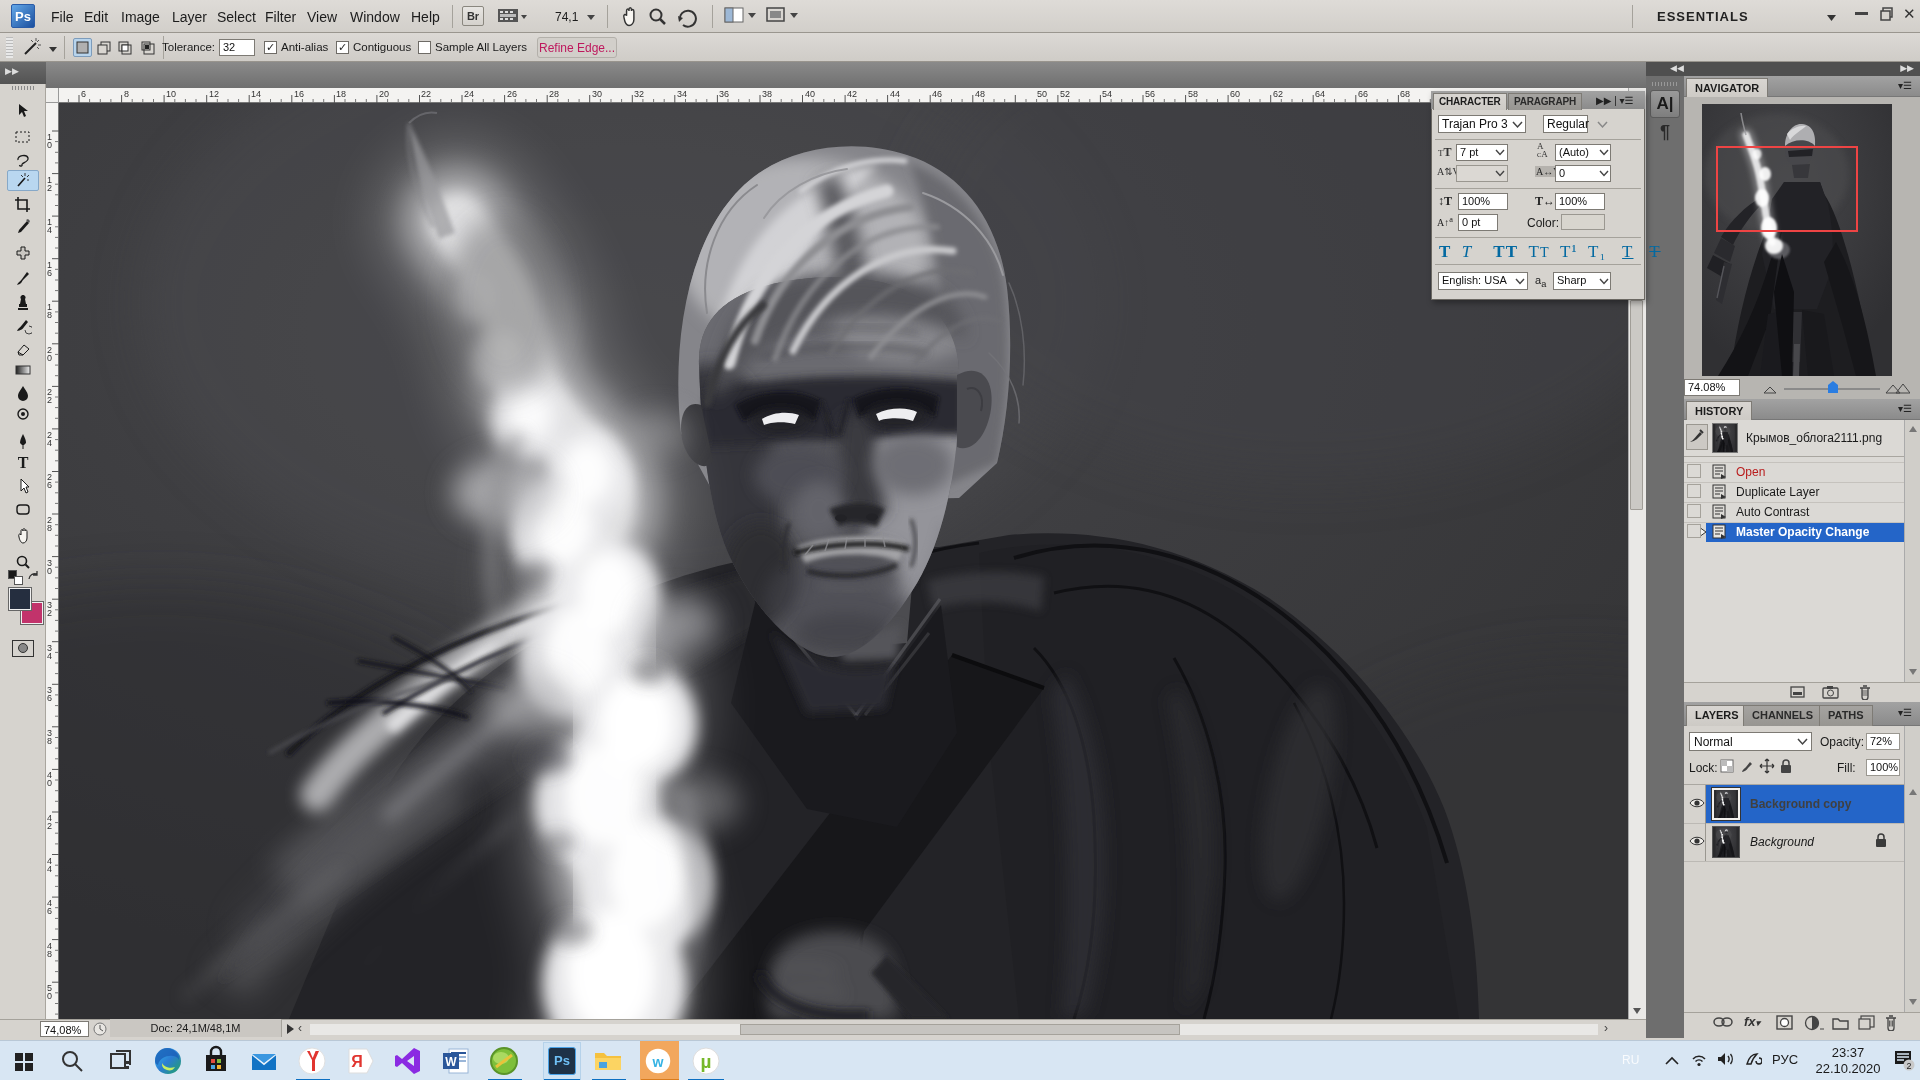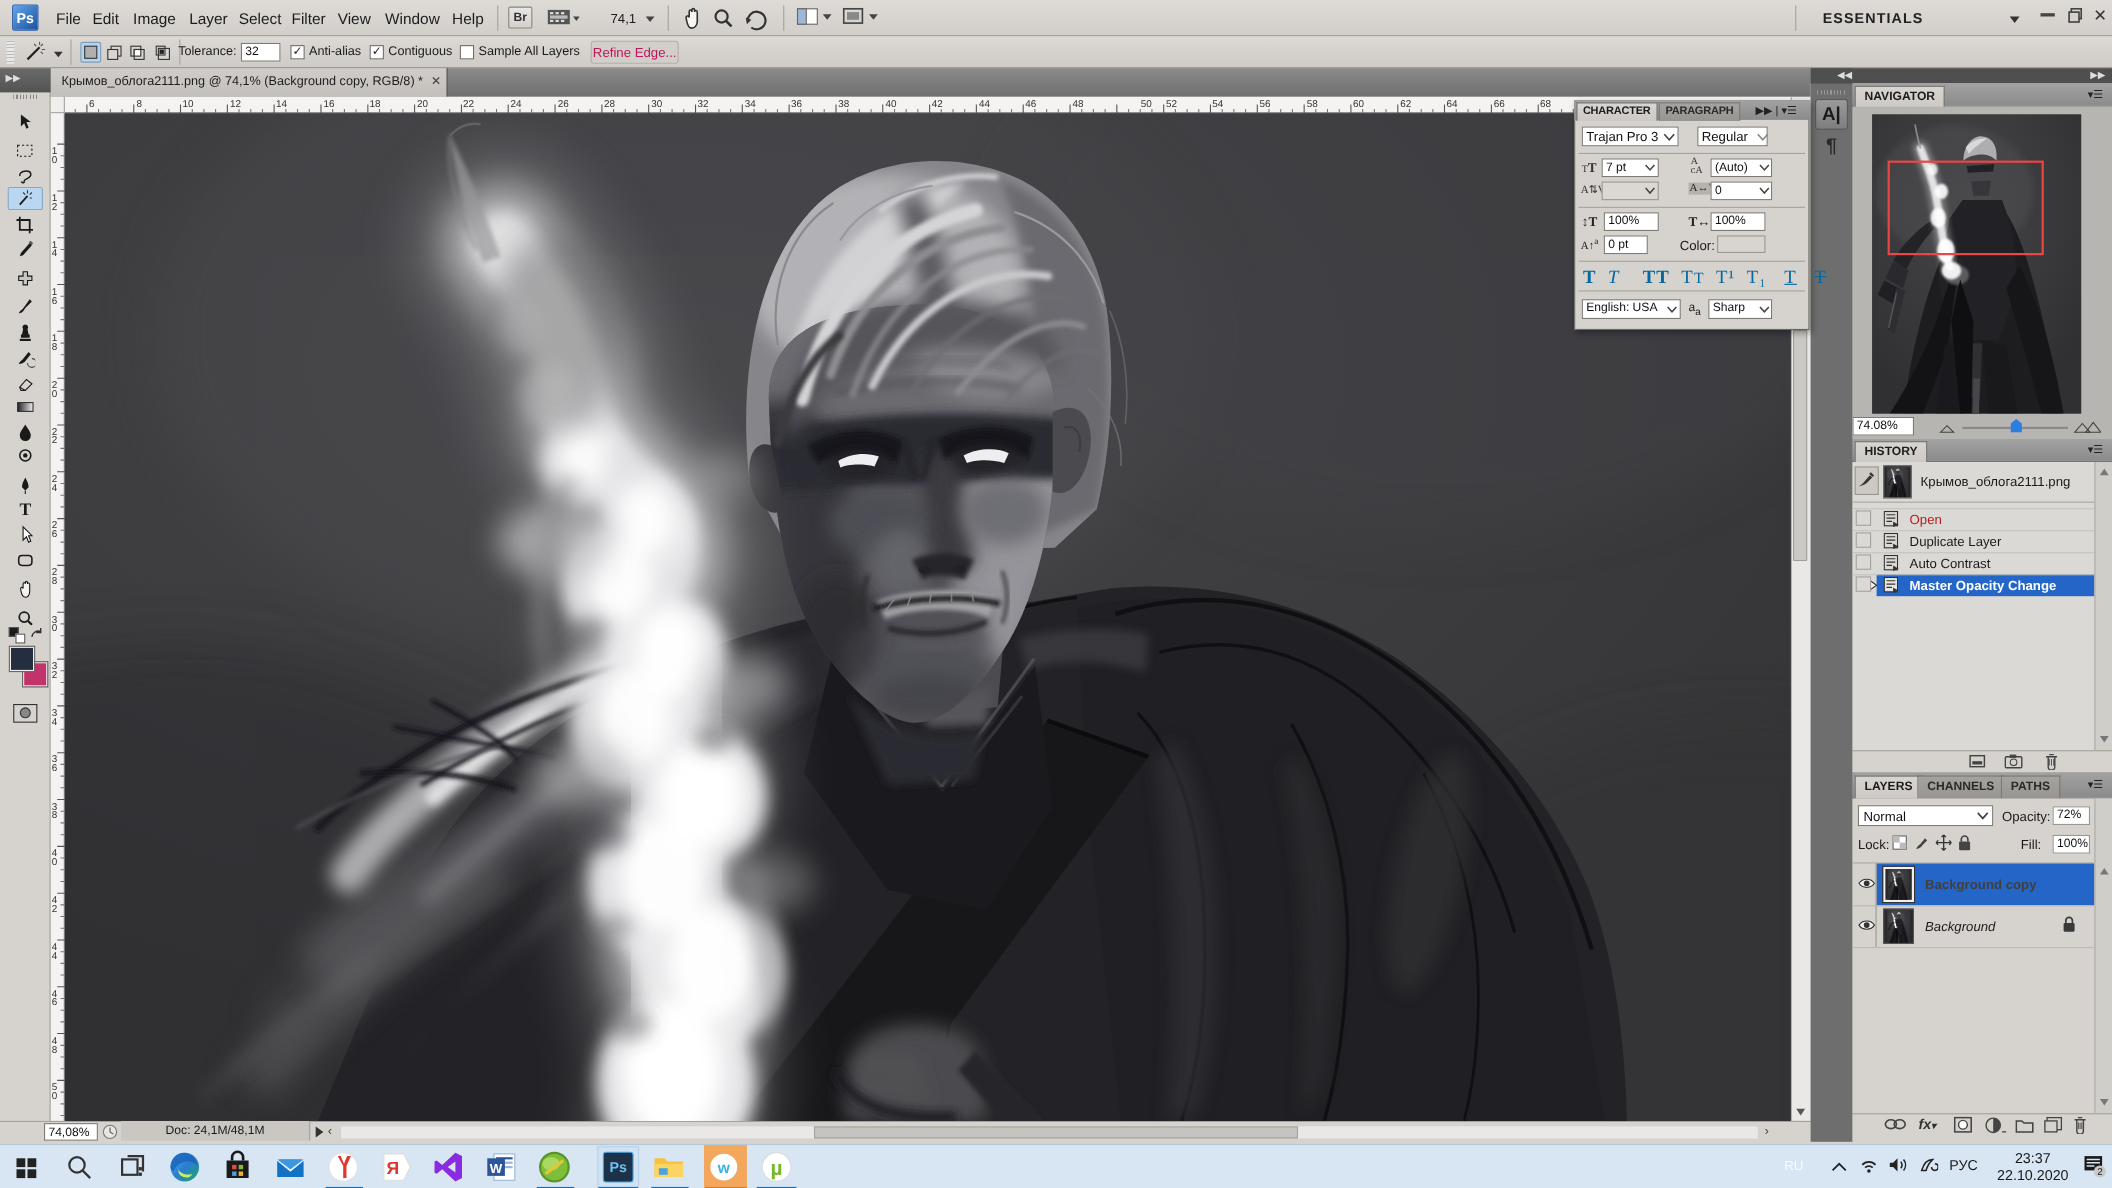--- a/index.html
+++ b/index.html
@@ -145,21 +145,20 @@
 <div class="cb" style="left:264px">✓</div>
       <div class="obtxt" style="left:281px">Anti-alias</div>
 <div class="cb" style="left:336px">✓</div>
       <div class="obtxt" style="left:353px">Contiguous</div>
 <div class="cb" style="left:418px"></div>
       <div class="obtxt" style="left:435px">Sample All Layers</div>
 <div class="abs" style="left:537px;top:4px;width:80px;height:21px;border:1px solid #b3b0aa;border-radius:3px;background:#d2cfca;font-size:12px;color:#be185d;text-align:center;line-height:20px">Refine Edge...</div>
 </div>
 <div id="tabbar"></div>
 <div class="abs" style="left:0;top:62px;width:27px;height:24px;background:#4d4d4d;color:#ccc;font-size:9px;text-align:center;line-height:22px">▶▶</div>
-<div id="doctab" style="font-size:11.5px">Крымов_облога2111.png @ 74,1% (Background copy, RGB/8) * <span style="color:#444;margin-left:4px;font-size:11px">✕</span></div>
 <div id="rulcorner"></div>
 <div id="hruler">
       <div class="rnum" style="left:22px;top:1px">6</div>
       <div class="rnum" style="left:65px;top:1px">8</div>
       <div class="rnum" style="left:107px;top:1px">10</div>
       <div class="rnum" style="left:150px;top:1px">12</div>
       <div class="rnum" style="left:192px;top:1px">14</div>
       <div class="rnum" style="left:235px;top:1px">16</div>
       <div class="rnum" style="left:277px;top:1px">18</div>
       <div class="rnum" style="left:320px;top:1px">20</div>
@@ -1004,21 +1003,21 @@
     </svg>
 <div class="abs" style="left:1431px;top:91px;width:214px;height:209px;background:#d6d3ce;border:1px solid #6b6862;box-shadow:2px 3px 6px rgba(0,0,0,0.35)"></div>
 <div class="abs" style="left:1431px;top:91px;width:214px;height:18px;background:linear-gradient(#a2a2a2,#8b8b8b)"></div>
 <div class="ptab" style="left:1433px;top:93px;height:17px;line-height:15px;font-size:10px;padding:0 5px;letter-spacing:-0.2px">CHARACTER</div>
 <div class="ptab inactive" style="left:1508px;top:93px;height:17px;line-height:15px;font-size:10px;padding:0 5px;letter-spacing:-0.2px">PARAGRAPH</div>
 <div class="abs" style="left:1596px;top:95px;font-size:10px;color:#222">▶▶ | ▾☰</div>
 <div class="fld" style="left:1438px;top:115px;width:88px;height:18px;font-size:12px">Trajan Pro 3</div>
 <svg class="abs" style="left:1512px;top:121px" width="11" height="8">
       <path d="M1 1 L5.5 6 L10 1" fill="none" stroke="#444" stroke-width="1.5"></path>
     </svg>
-<div class="fld" style="left:1543px;top:115px;width:64px;height:18px;font-size:12px">Regular</div>
+<div class="fld" style="left:1543px;top:115px;width:45px;height:18px;font-size:12px">Regular</div>
 <svg class="abs" style="left:1597px;top:121px" width="11" height="8">
       <path d="M1 1 L5.5 6 L10 1" fill="none" stroke="#888" stroke-width="1.5"></path>
     </svg>
 <div class="abs" style="left:1435px;top:139px;width:206px;height:1px;background:#a5a29b"></div>
 <div class="abs" style="left:1438px;top:145px;font-size:12px;color:#333;font-family:'Liberation Serif'"><span style="font-size:9px">T</span><b>T</b></div>
 <div class="fld" style="left:1456px;top:144px;width:52px;height:17px;font-size:11px">7 pt</div>
 <svg class="abs" style="left:1495px;top:149px" width="10" height="7">
       <path d="M1 1 L5 5.5 L9 1" fill="none" stroke="#444" stroke-width="1.4"></path>
     </svg>
 <div class="abs" style="left:1537px;top:142px;font-size:9px;color:#333;line-height:8px;font-family:'Liberation Serif'">A<br>ᴄA</div>

